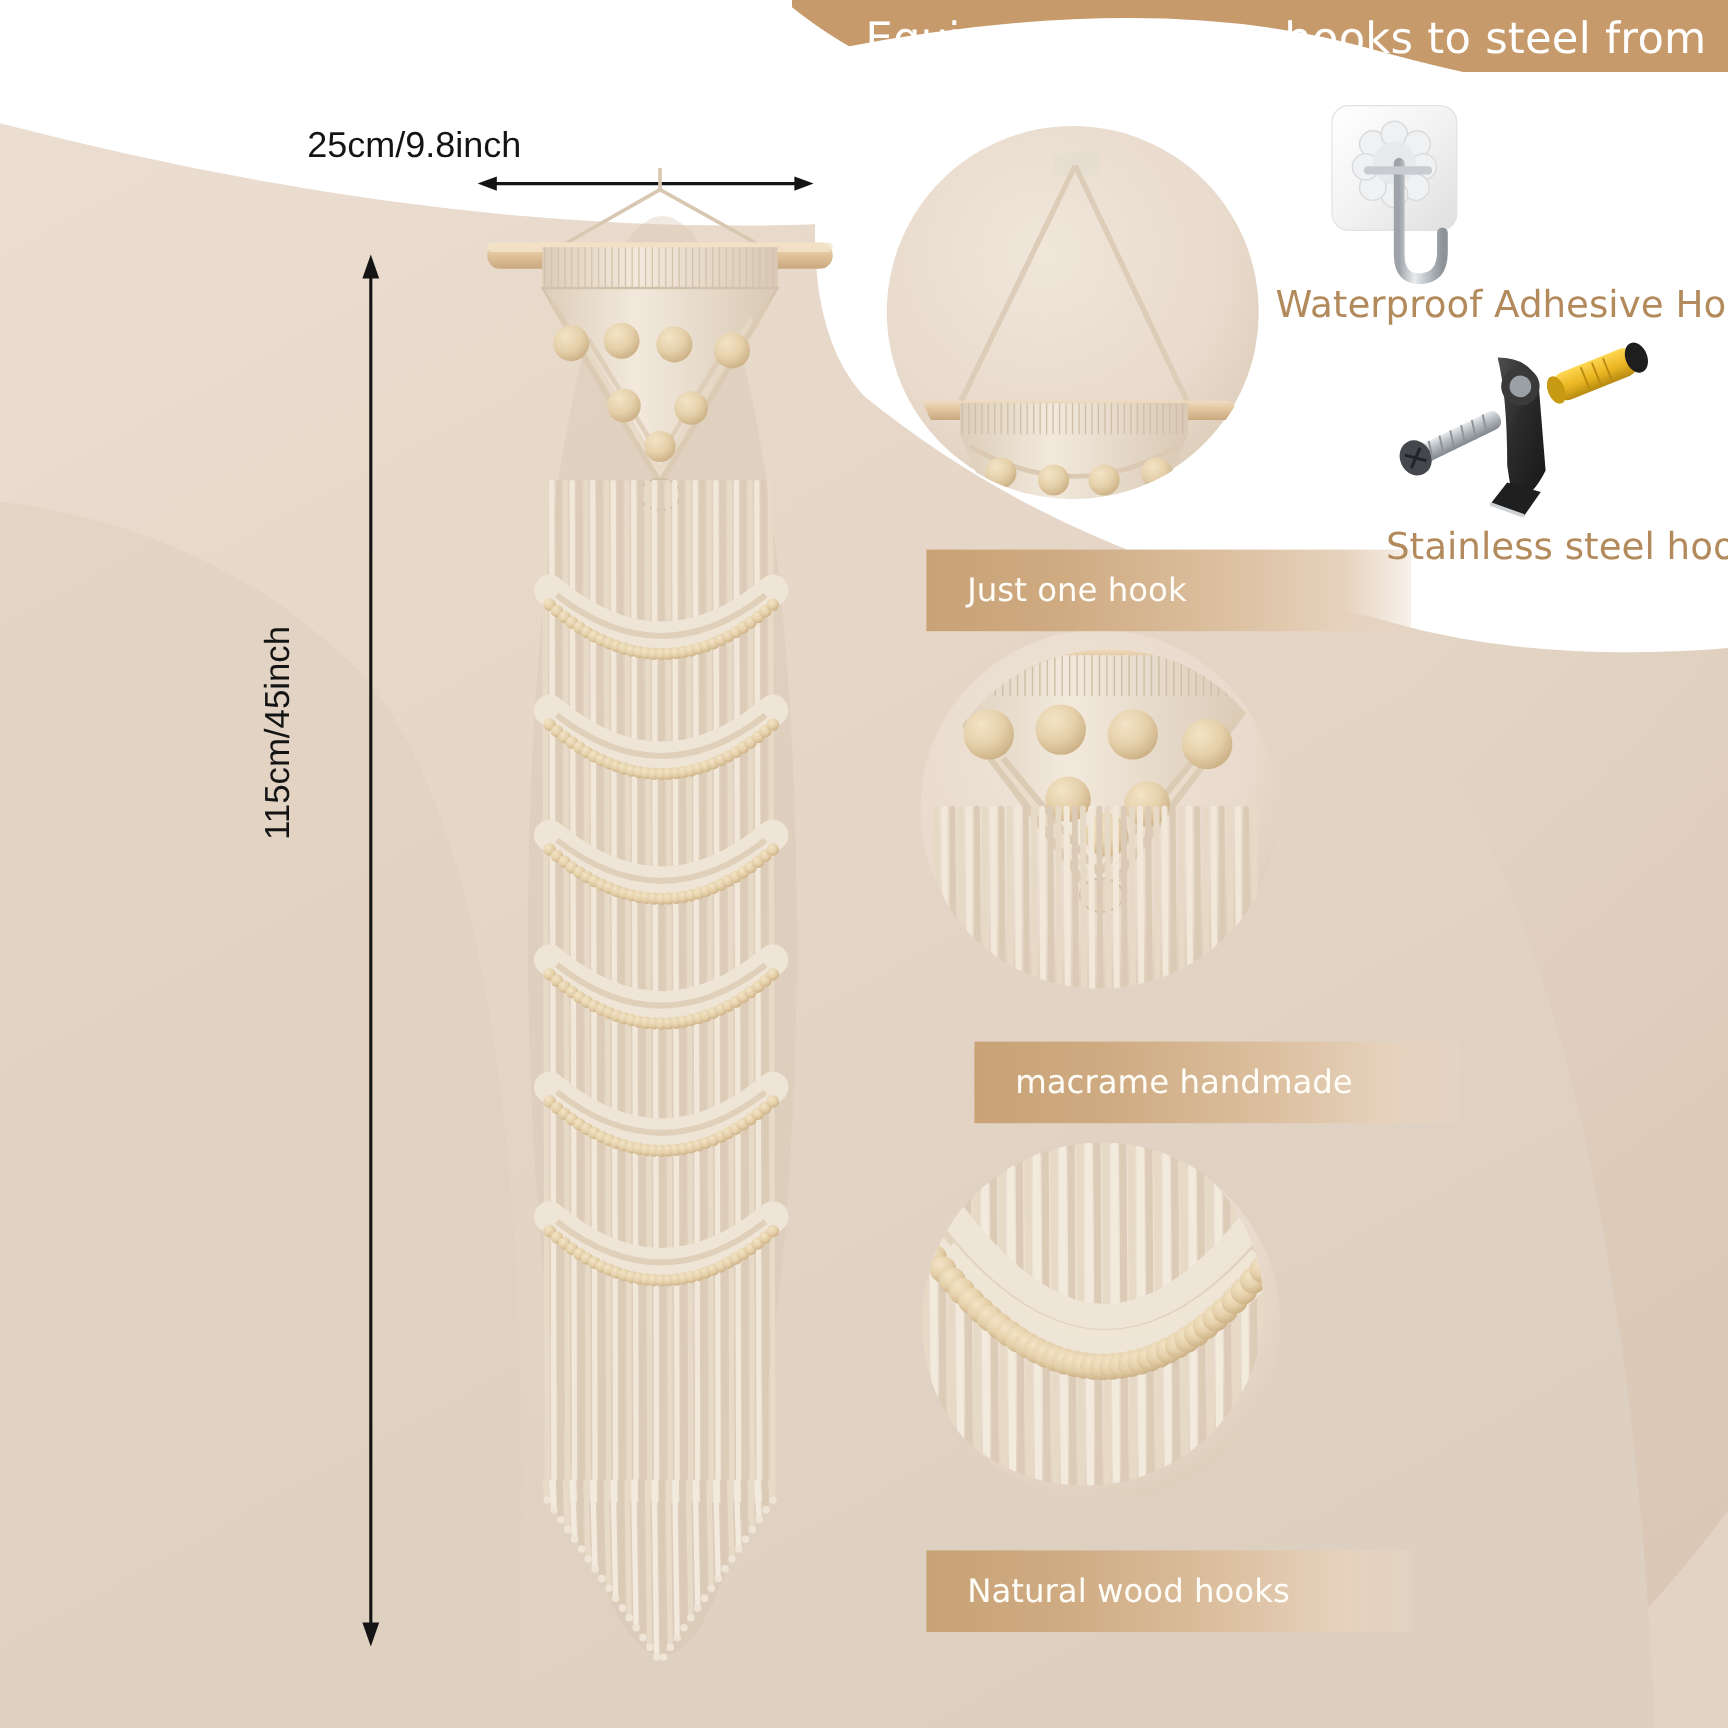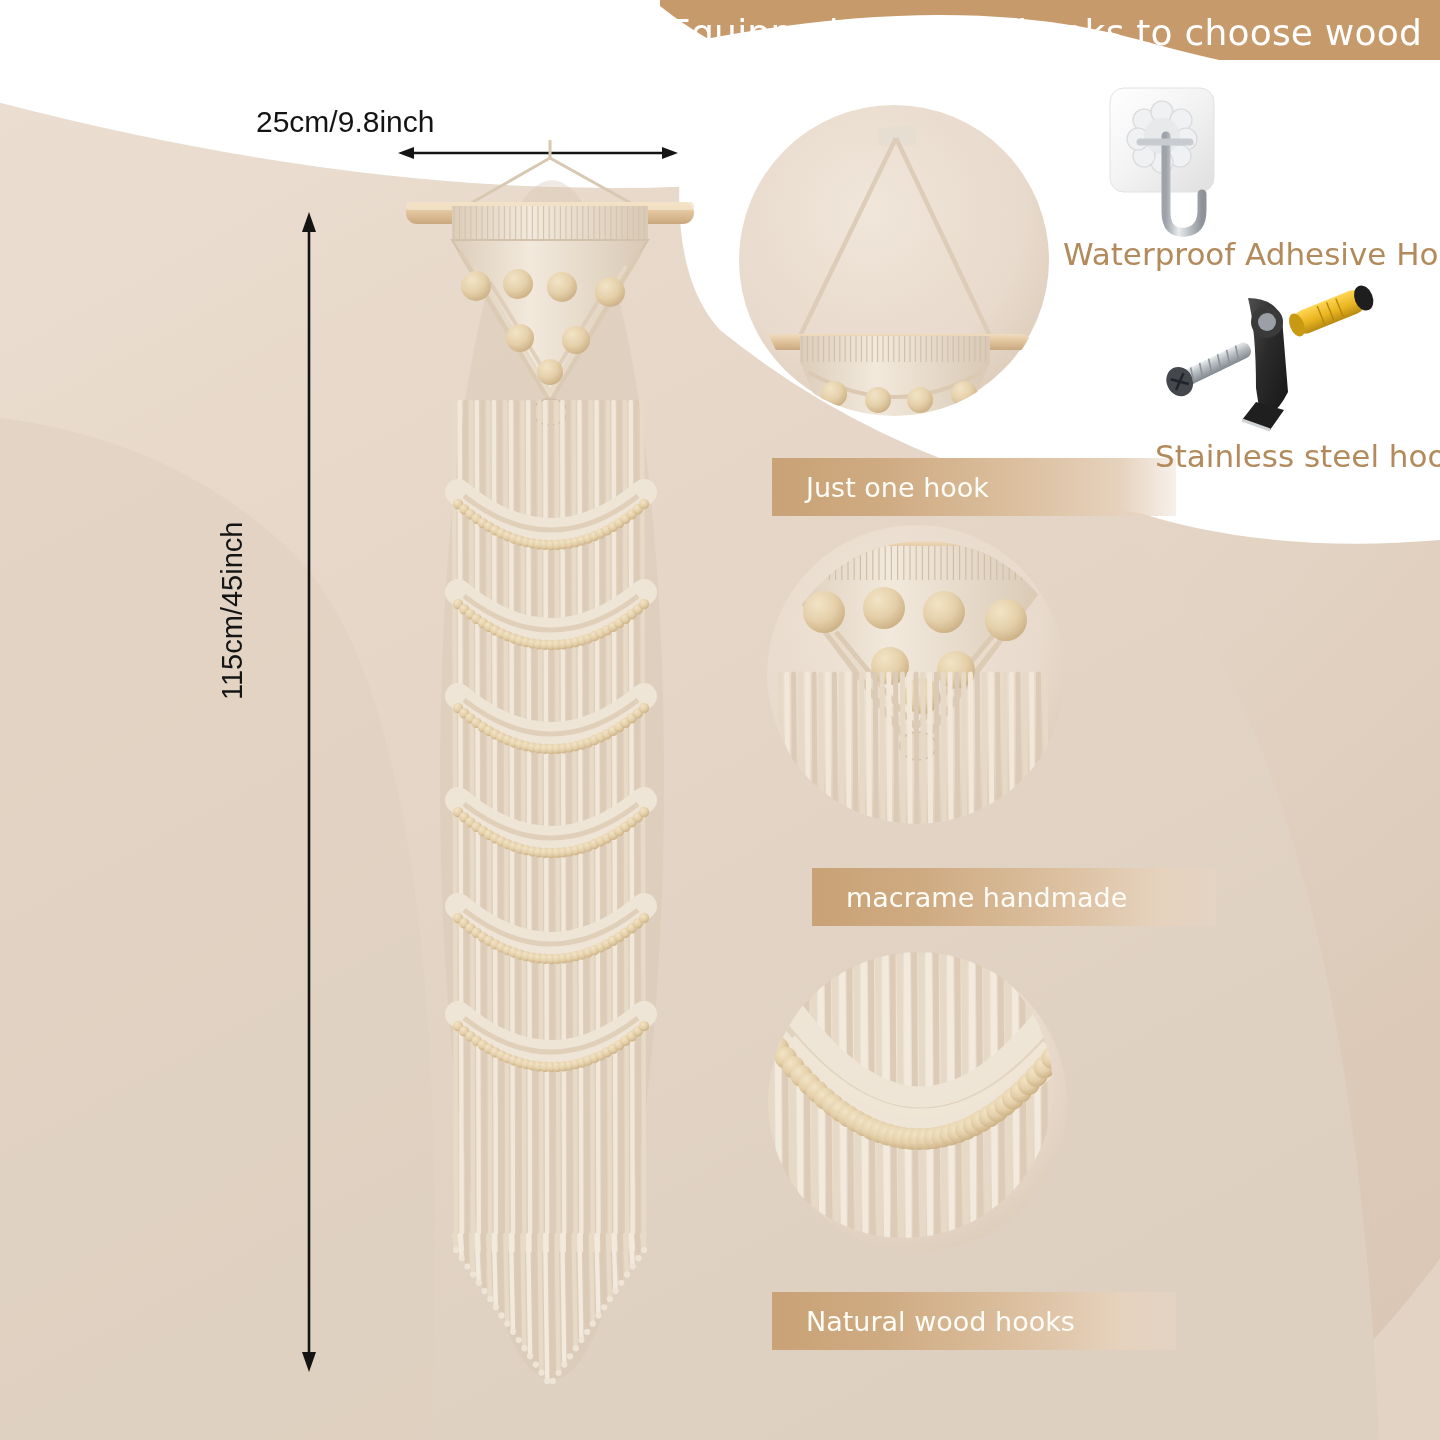--- a/index.html
+++ b/index.html
@@ -67,21 +67,21 @@
   }
   .arrow-h { position:absolute; left:398px; top:145px; width:280px; height:16px; }
   .arrow-v { position:absolute; left:300px; top:212px; width:18px; height:1160px; }
 
   
   .macrame-main { position:absolute; left:400px; top:140px; width:300px; height:1250px; }
   .circle-photo { position:absolute; border-radius:50%; overflow:hidden; }
 
   
   .caption {
-    position:absolute; height:58px; display:flex; align-items:center;
+    position:absolute; height:68px; display:flex; align-items:center;
     padding-left:34px; color:#fffdf8; font-size:27px; white-space:nowrap;
     font-family:"DejaVu Sans", sans-serif;
     background:linear-gradient(90deg,#c9a276 0%, #cfab82 28%, #dcc0a0 62%, #e6d2bd 86%, rgba(233,215,198,.35) 100%);
   }
   #cap-one  { left:772px; top:458px; width:404px; }
   #cap-macr { left:812px; top:868px; width:404px; }
   #cap-bead { left:772px; top:1292px; width:404px; }
 
   
   .hook-label {
@@ -149,21 +149,21 @@
     <path d="M -40 -40 L 1480 -40 L 1480 40 Q 1100 150 760 182 Q 400 212 -40 92 Z" fill="#ffffff"></path>
 
     <path d="M 660 -40 L 1480 -40 L 1480 92 Q 1180 142 930 110 Q 760 86 660 6 Z" fill="#c79a6b"></path>
 
     <path d="M 700 40 Q 960 -10 1140 40 Q 1340 96 1440 74 L 1440 520 Q 1300 546 1100 506 Q 880 460 720 330 Q 650 254 700 40 Z" fill="#ffffff"></path>
     <path d="M 1010 60 L 1440 60 L 1440 540 Q 1200 560 1040 470 Q 950 410 1010 60 Z" fill="#ffffff"></path>
 
     <path d="M -200 420 Q 120 380 300 560 Q 460 740 430 1460 L -200 1460 Z" fill="#ded0bf" opacity="0.55"></path>
   </svg>
 
-  <div class="headline">Equipped with two hooks to choose wood</div>
+  <div class="headline">Equipped with two hooks to steel from</div>
 
   <div class="dim-w-label">25cm/9.8inch</div>
   <div class="dim-h-label">115cm/45inch</div>
 
   <svg class="arrow-h" viewBox="0 0 280 16">
     <line x1="10" y1="8" x2="270" y2="8" stroke="#141414" stroke-width="2.6"></line>
     <polygon points="0,8 16,2 16,14" fill="#141414"></polygon>
     <polygon points="280,8 264,2 264,14" fill="#141414"></polygon>
   </svg>
 

